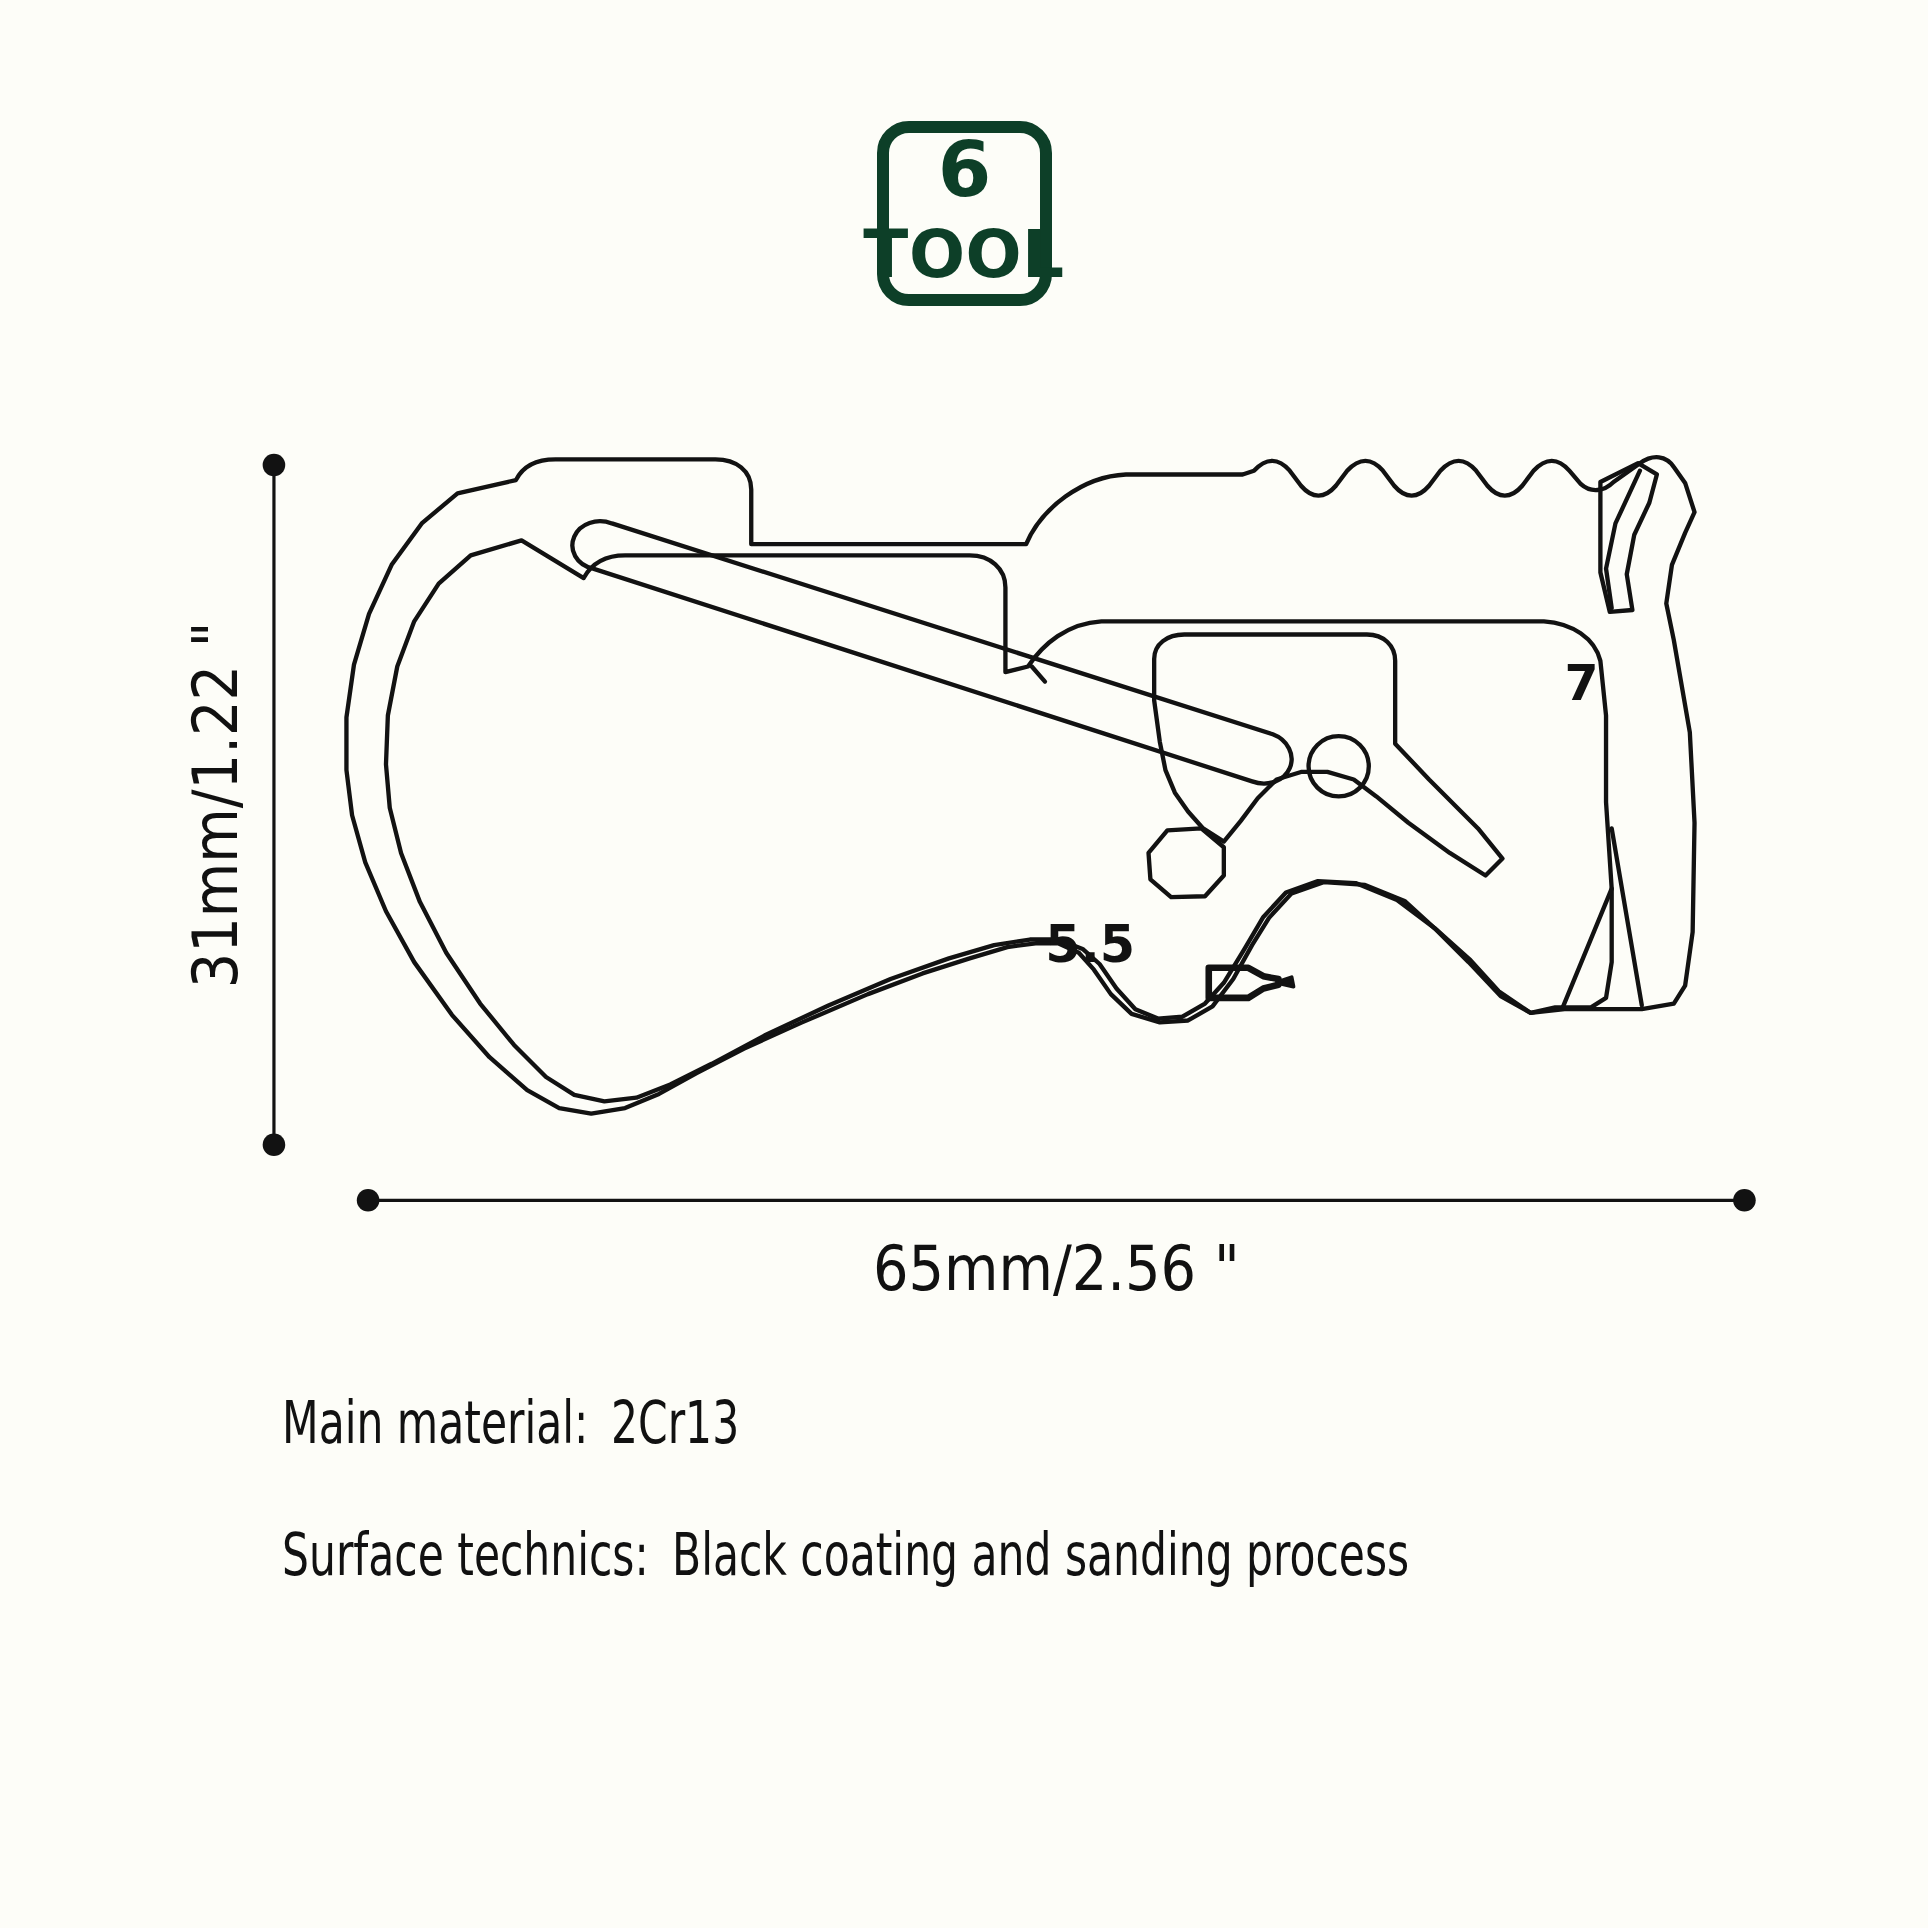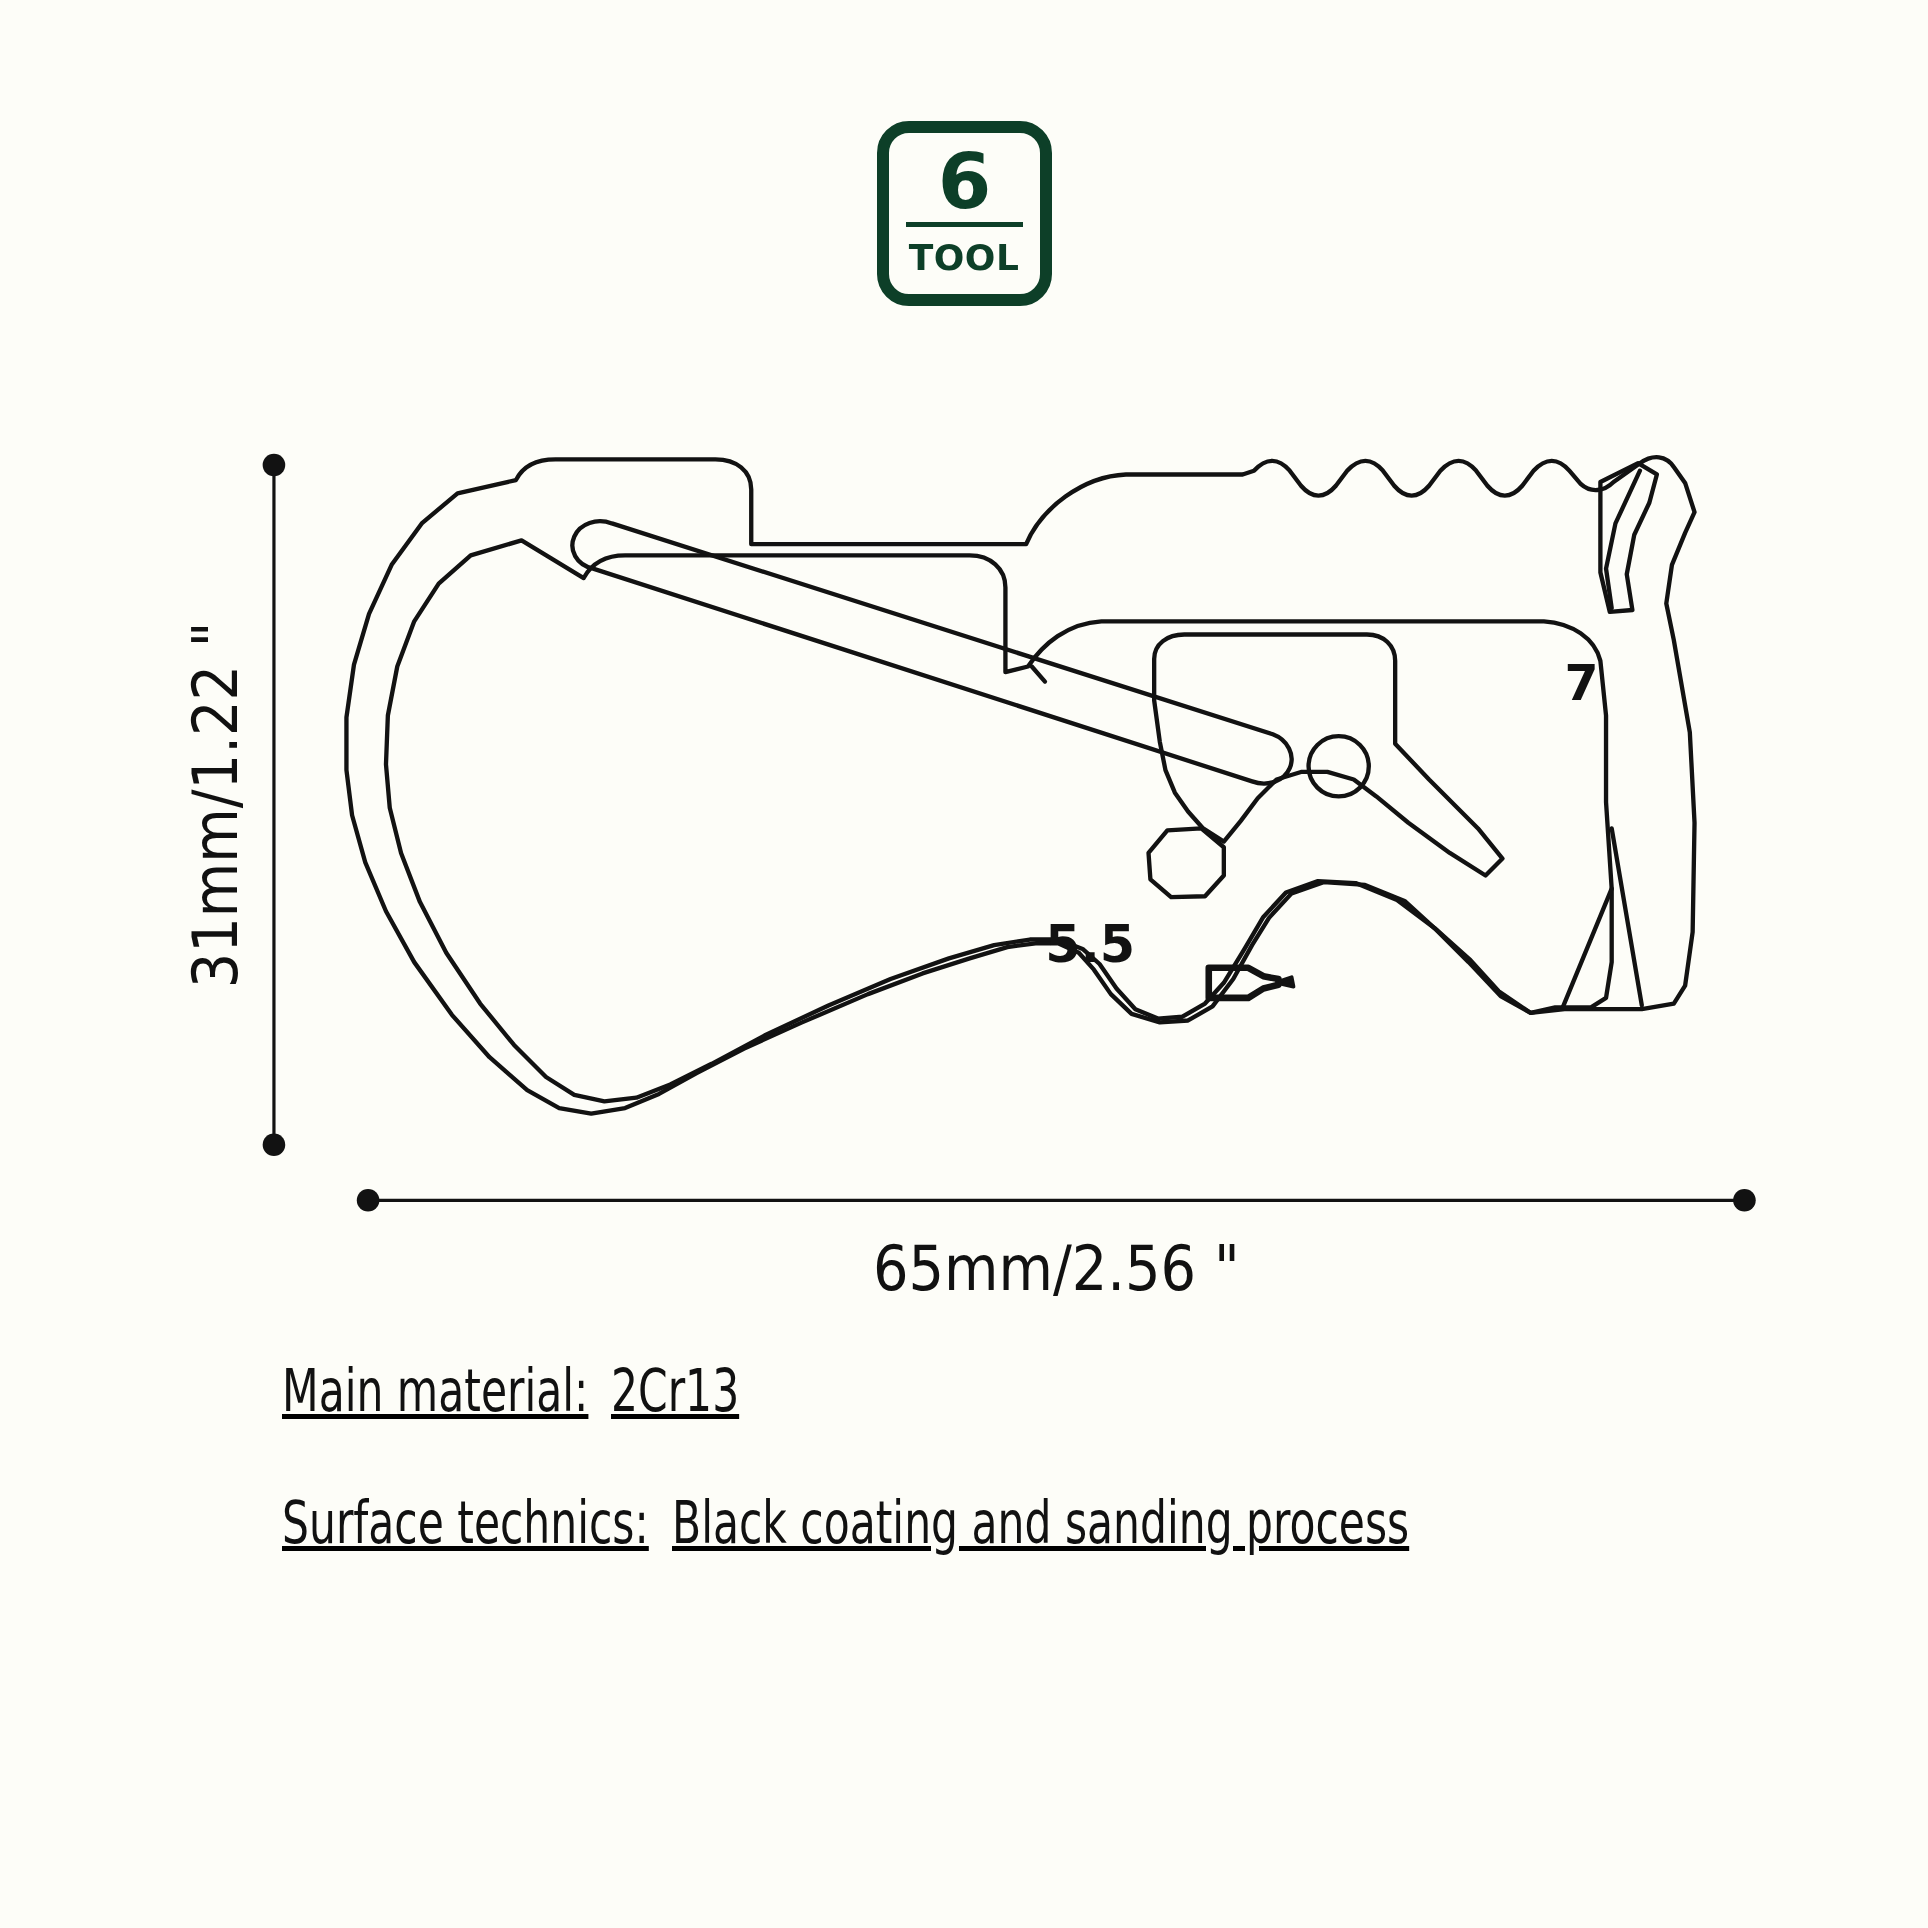--- a/index.html
+++ b/index.html
@@ -46,21 +46,21 @@
   }
   .badge-rule {
     width: 117px;
     height: 5.6px;
     background: var(--brand, #0d3f28);
     margin: 3.8px 0 3.8px 0;
   }
   .badge-word {
     font-family: "DejaVu Sans", sans-serif;
     font-weight: bold;
-    font-size: 36px;
+    font-size: 66px;
     line-height: 1;
     color: var(--brand, #0d3f28);
     letter-spacing: 0.5px;
     margin-top: 9px;
   }
 
   
   #stage {
     position: absolute;
     left: 0;
@@ -72,24 +72,23 @@
 
   
   #spec-list {
     position: absolute;
     left: 282px;
     top: 1356px;
     width: 1507px;
   }
   .spec-row {
     display: flex;
-    align-items: flex-start;
+    align-items: center;
     height: 132px;
     white-space: nowrap;
-    text-decoration: underline;
   }
   .spec-label {
     font-family: "DejaVu Sans Condensed", "Liberation Sans Narrow", "Liberation Sans", sans-serif;
     font-size: 59px;
     color: #111111;
     transform: scaleX(0.80);
     transform-origin: left center;
     letter-spacing: 0px;
   }
   .spec-value {

